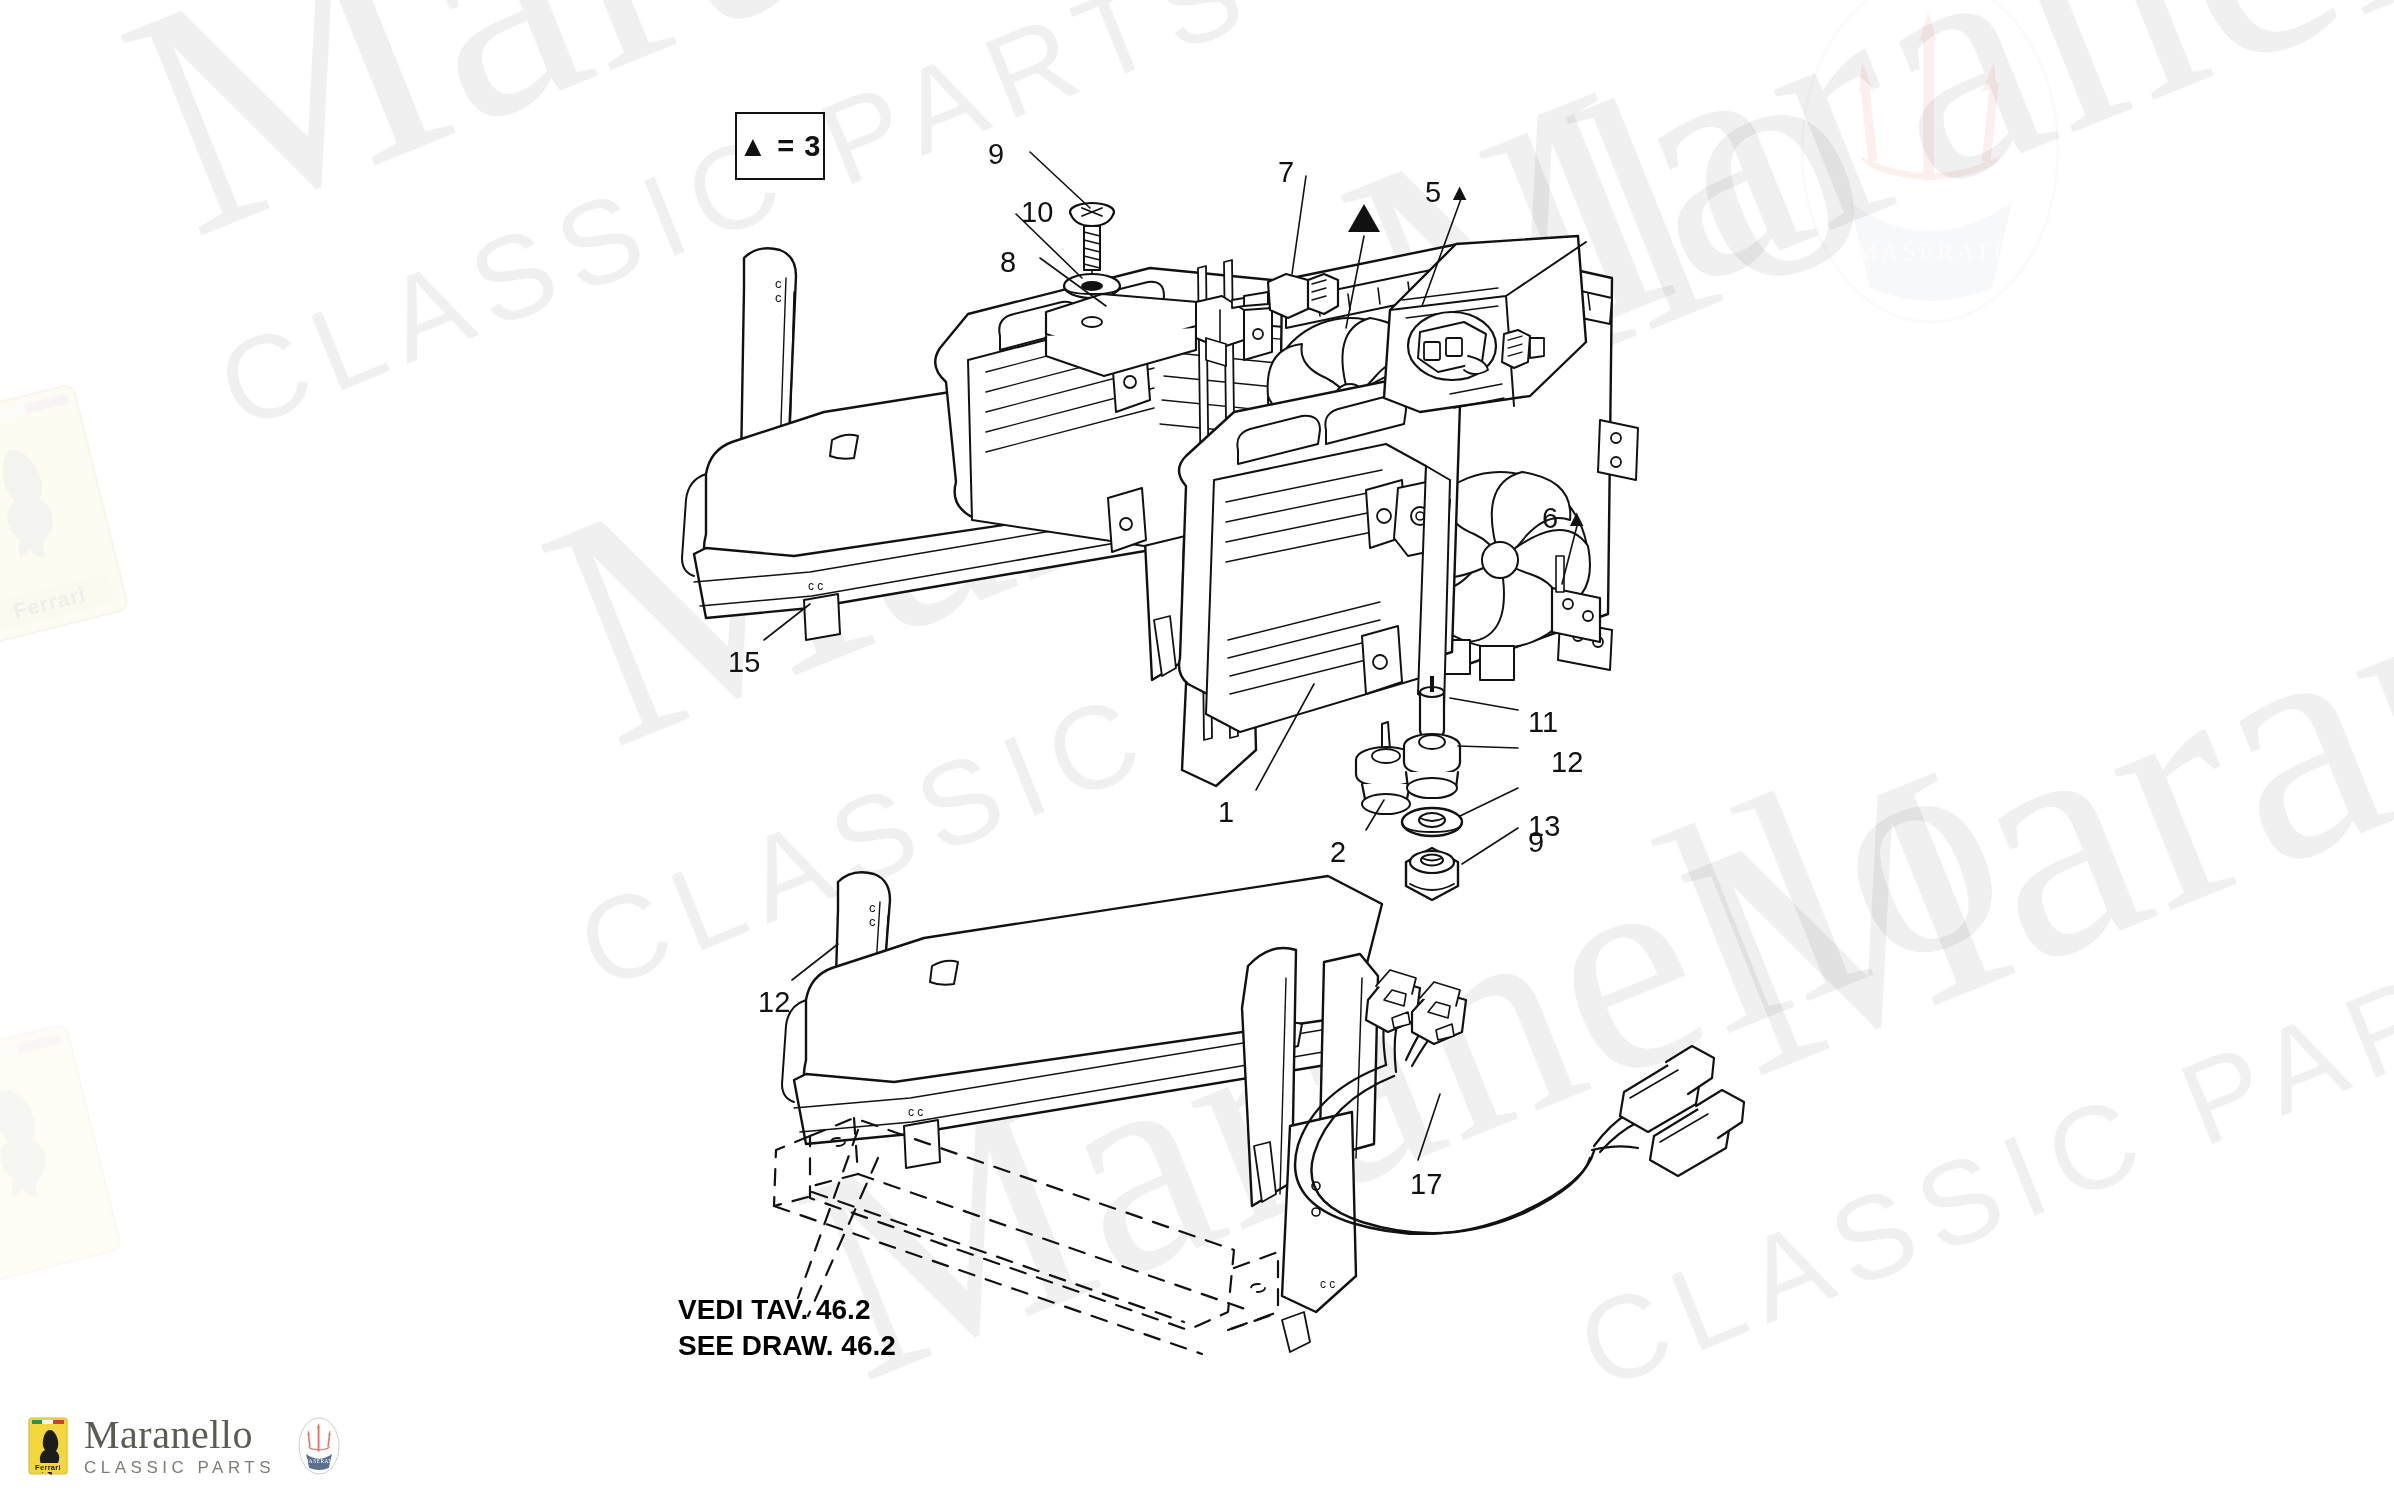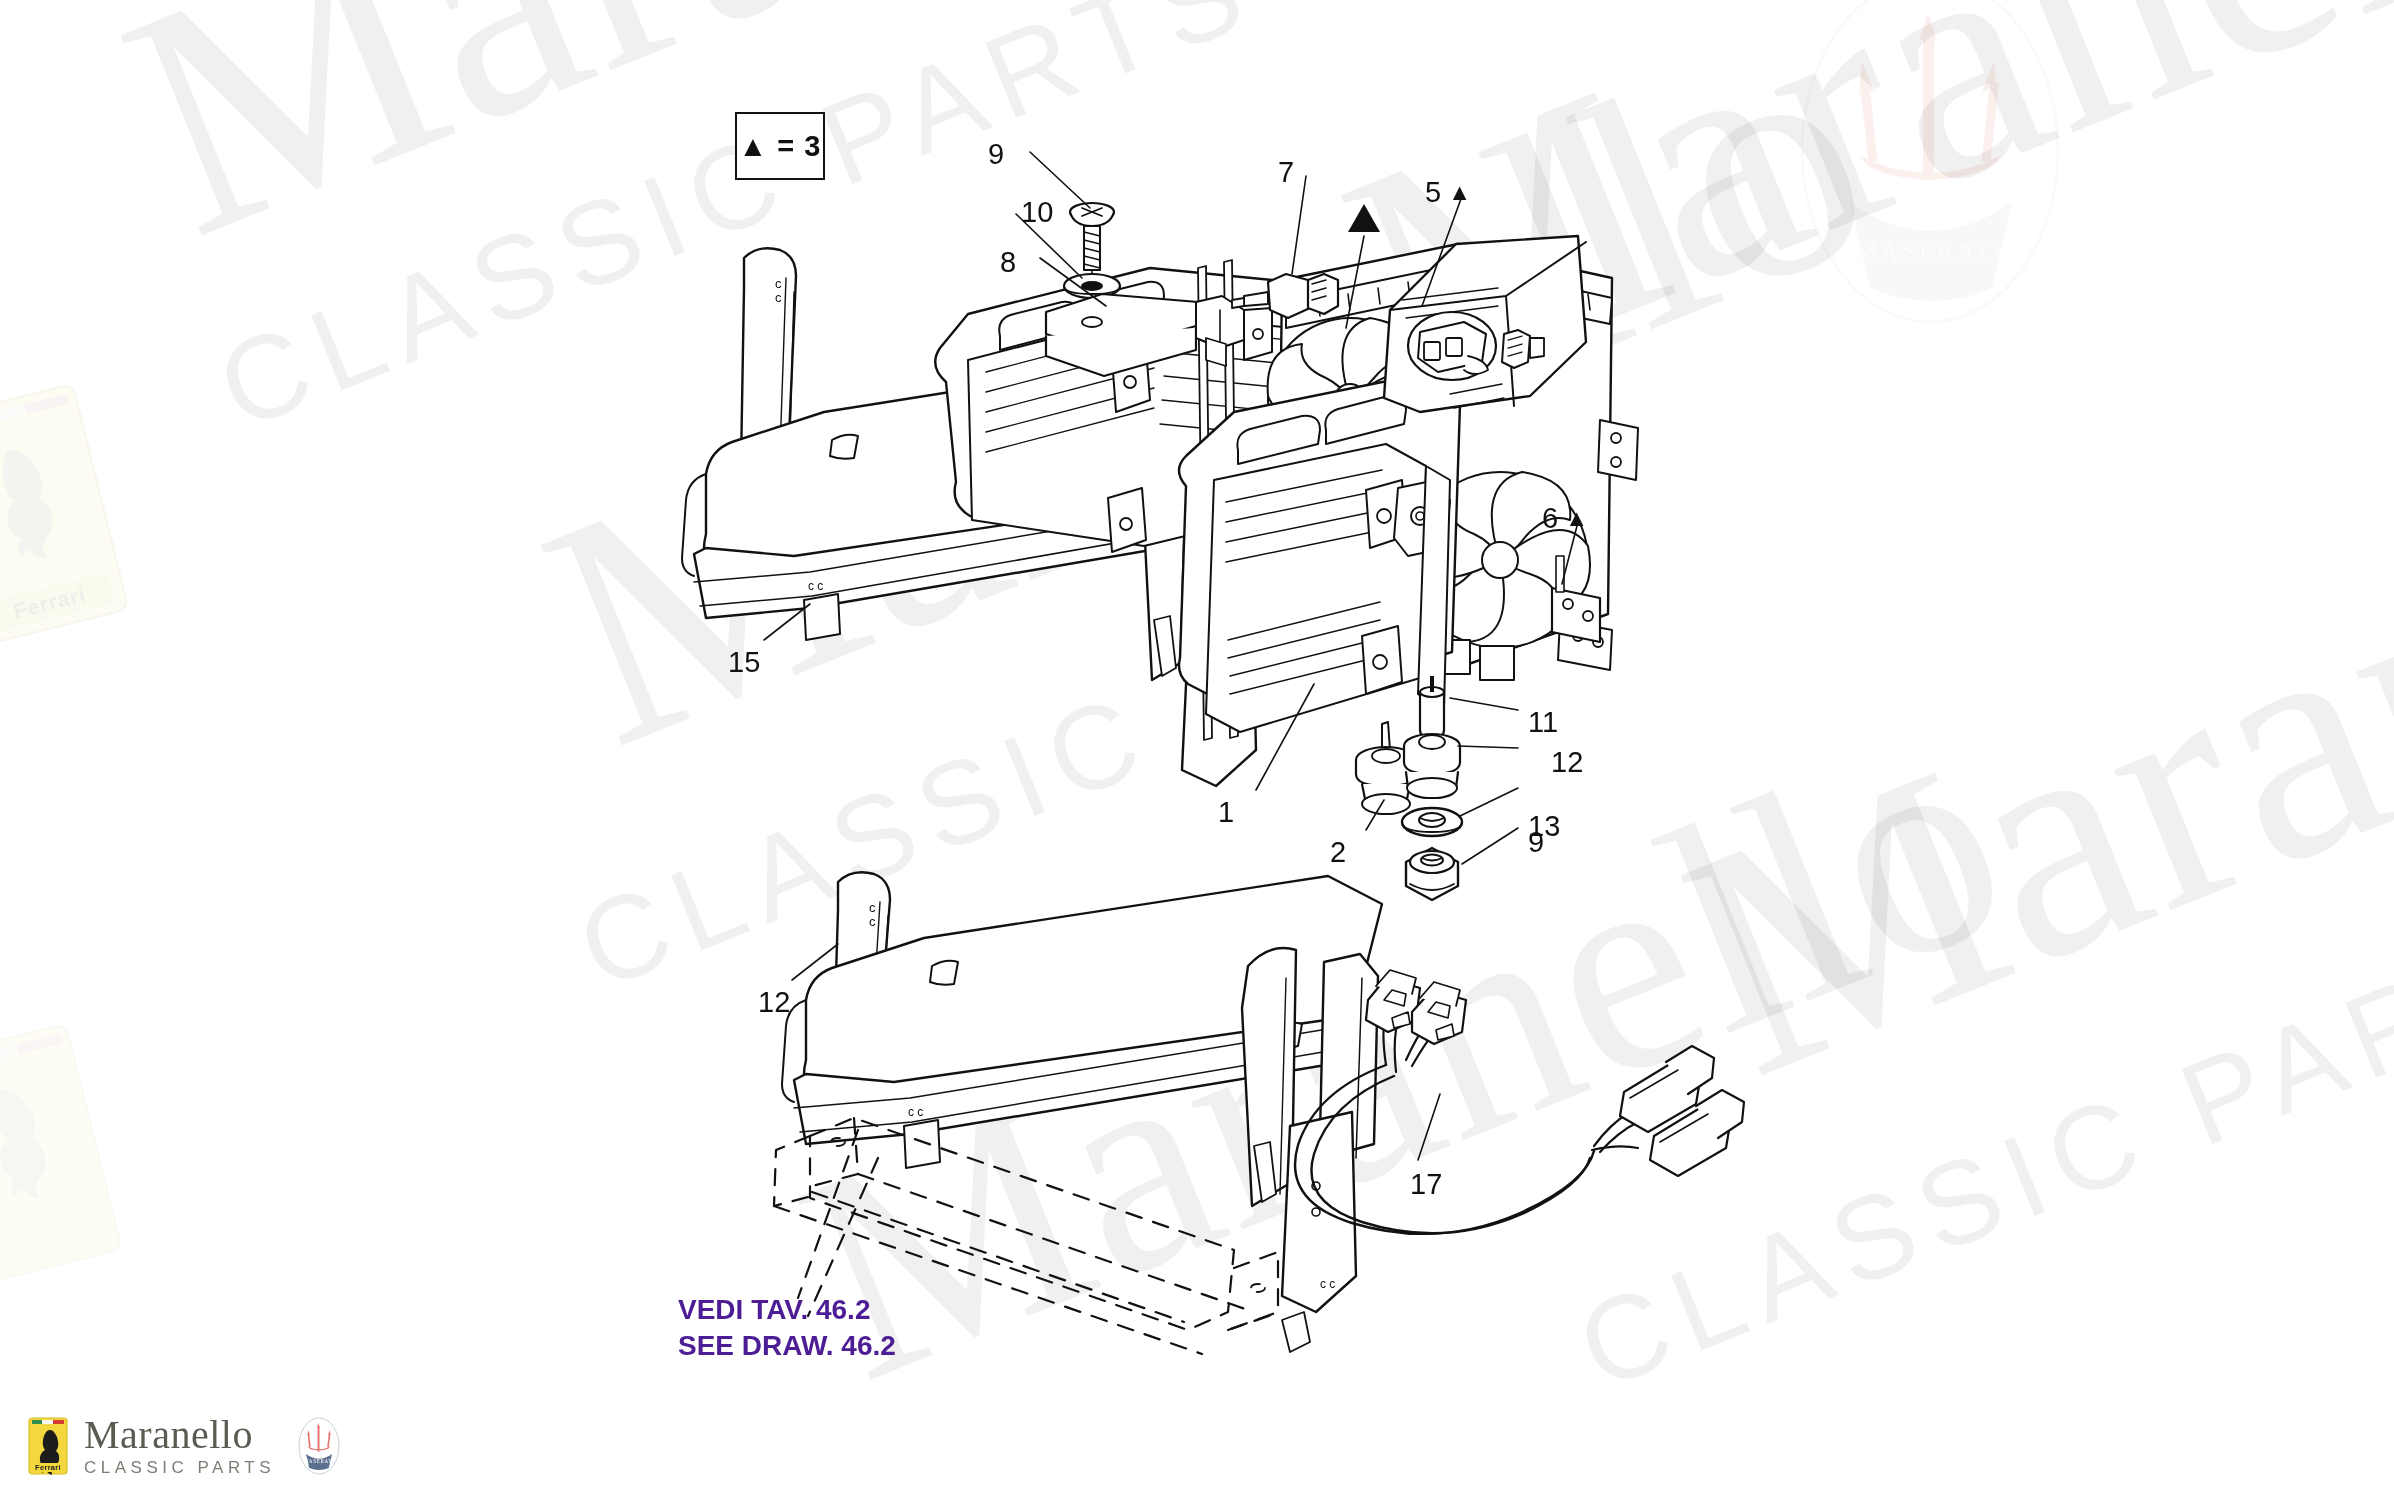--- a/index.html
+++ b/index.html
@@ -71,21 +71,21 @@
     content:"\25B2";
     font-size:23px;
     margin-left:7px;
     position:relative;top:-2px;
   }
 
   
   .ref-note{
     position:absolute;left:678px;top:1292px;
     font-family:"Liberation Sans", sans-serif;
-    font-size:28px;font-weight:700;color:#4c1d95;
+    font-size:28px;font-weight:700;color:#000000;
     line-height:1.28;
     white-space:nowrap;
   }
 
   
   .brand{
     position:absolute;left:28px;top:1415px;
     display:flex;align-items:center;gap:16px;
   }
   .brand-shield{width:40px;height:58px;position:relative;}

